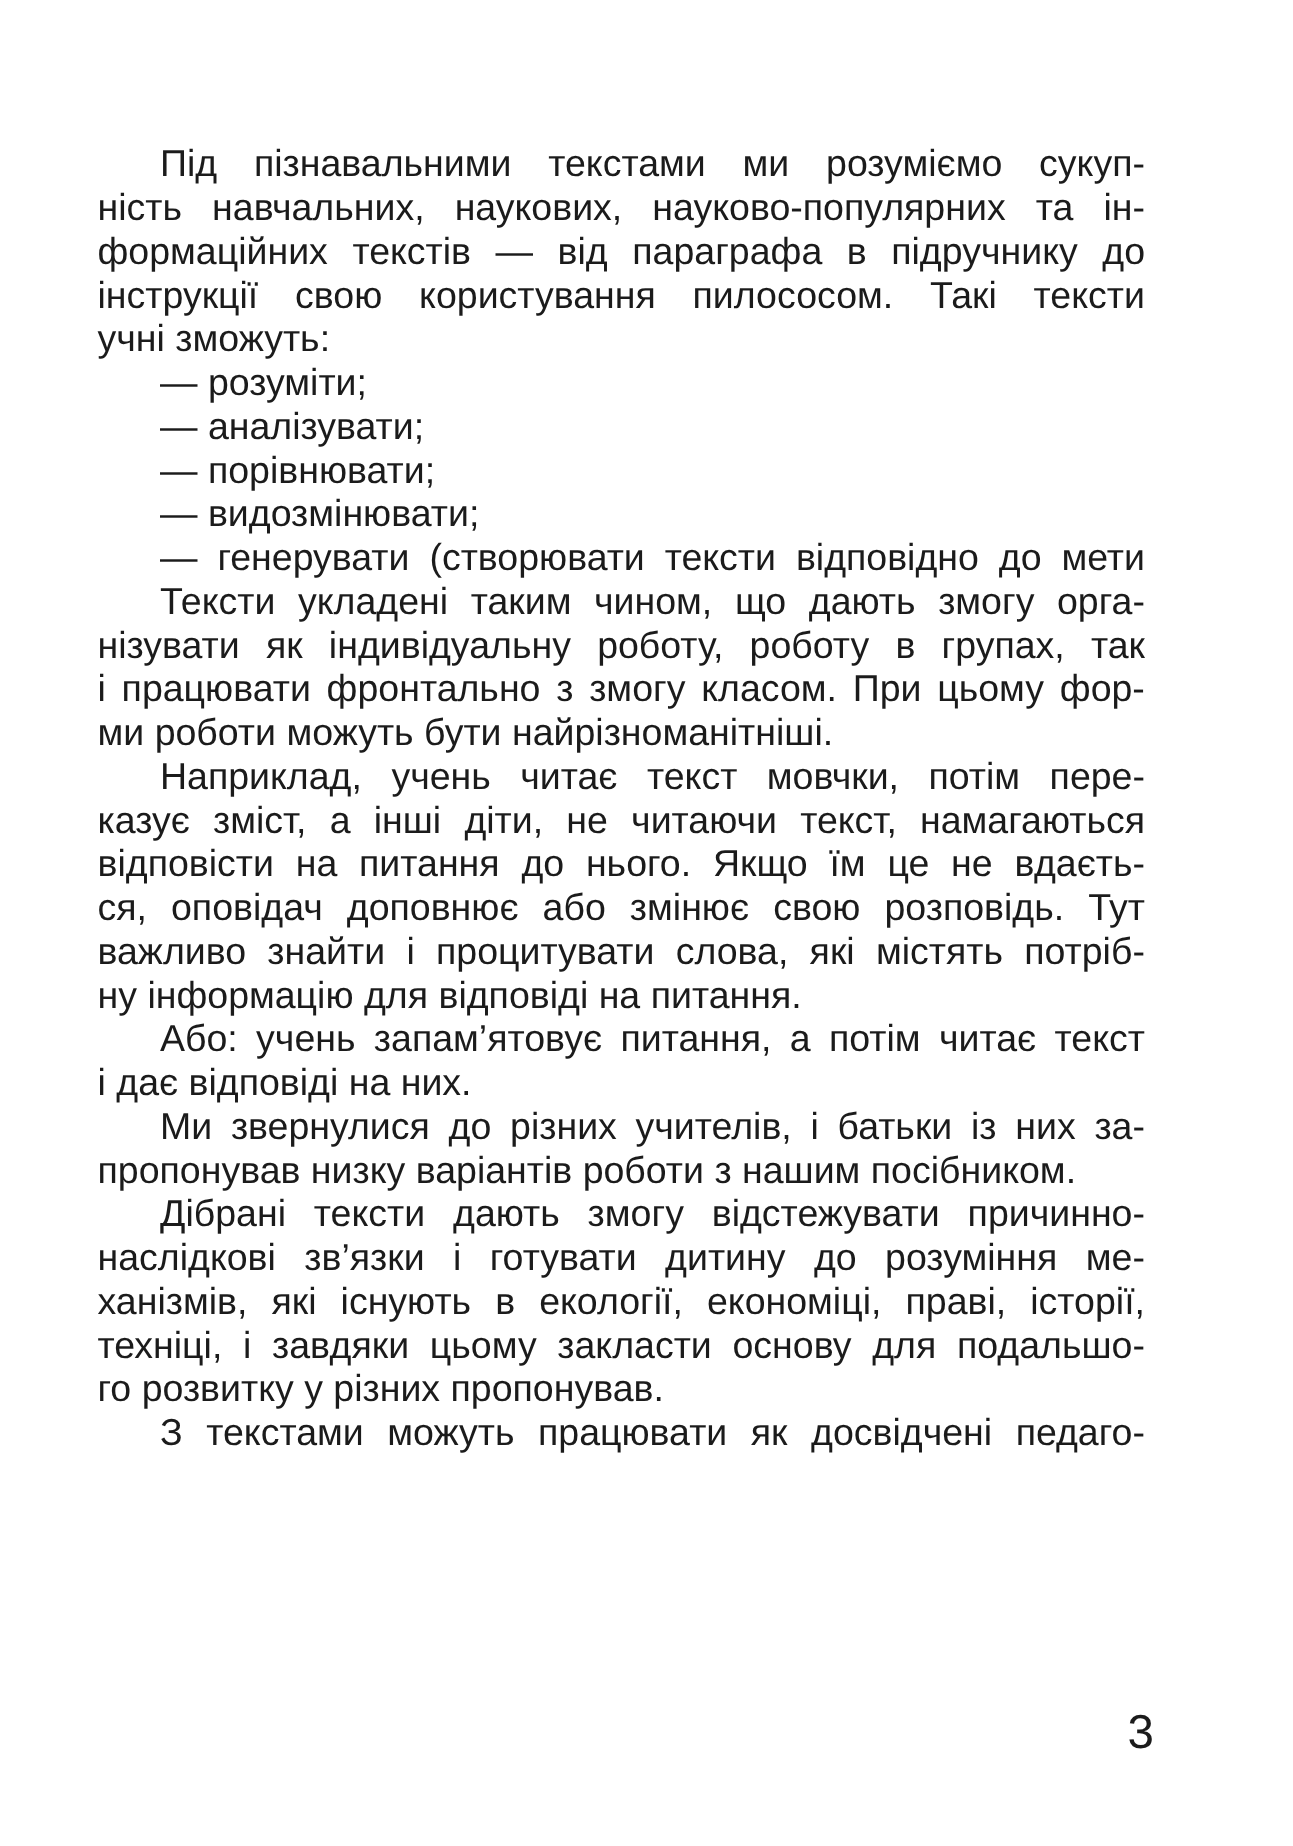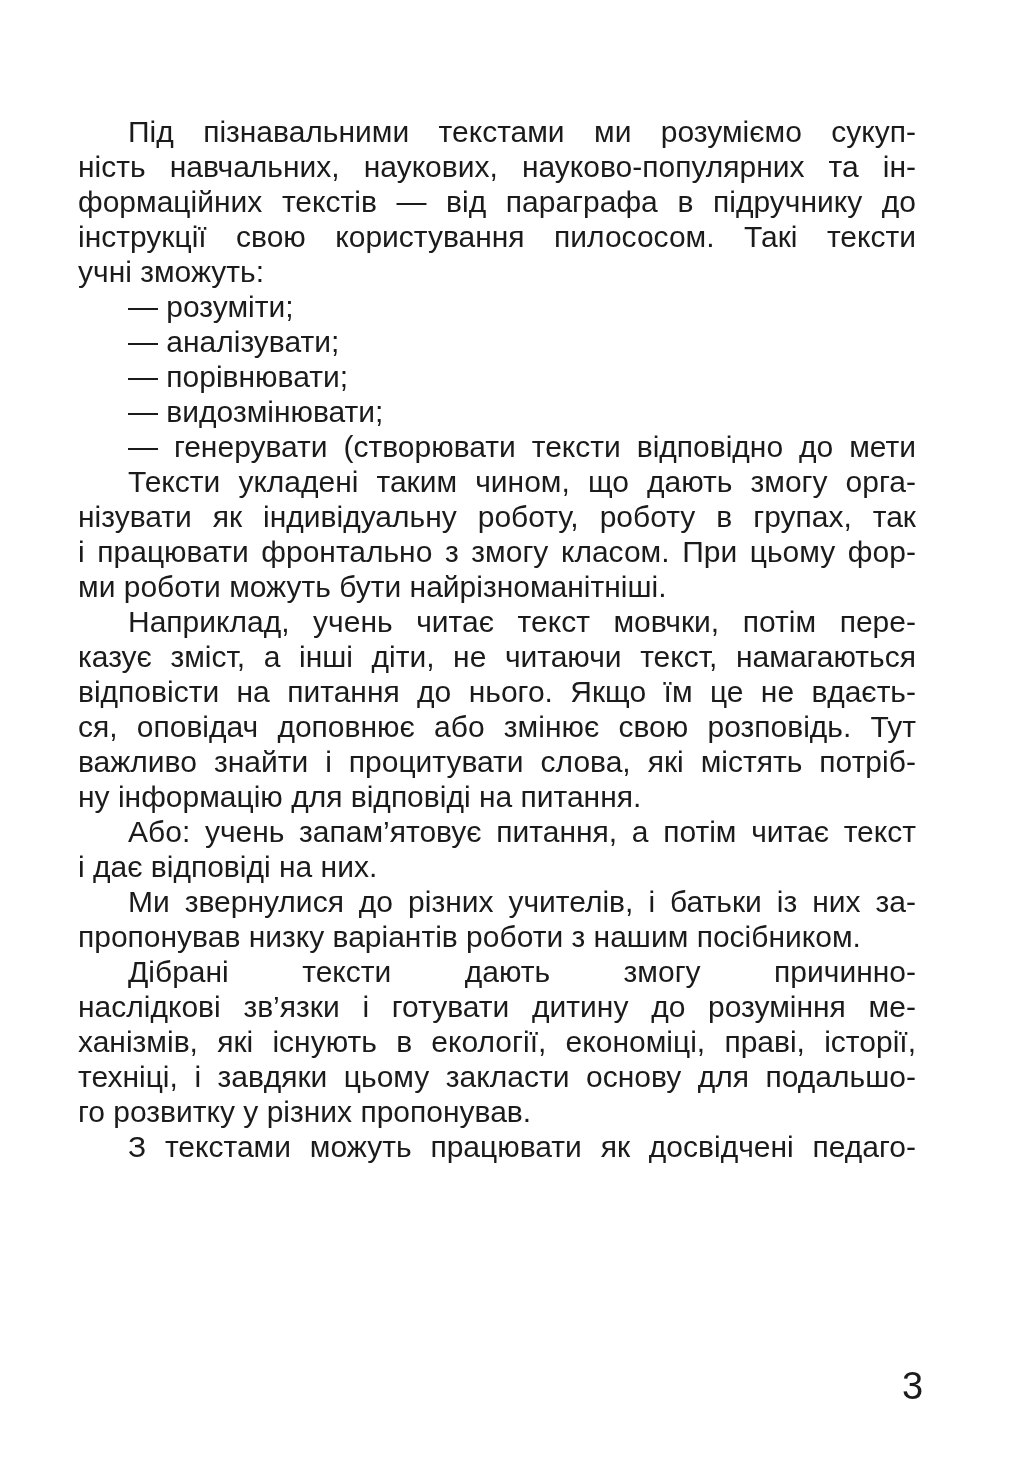--- a/index.html
+++ b/index.html
@@ -225,20 +225,21 @@
           <span>за-</span>
         </div>
         <div class="line">пропонував низку варіантів роботи з нашим посібником.</div>
       </div>
       <div class="para">
         <div class="line indent just">
           <span>Дібрані</span>
           <span>тексти</span>
           <span>дають</span>
           <span>змогу</span>
+          <span>відстежувати</span>
           <span>причинно-</span>
         </div>
         <div class="line just">
           <span>наслідкові</span>
           <span>зв’язки</span>
           <span>і</span>
           <span>готувати</span>
           <span>дитину</span>
           <span>до</span>
           <span>розуміння</span>

